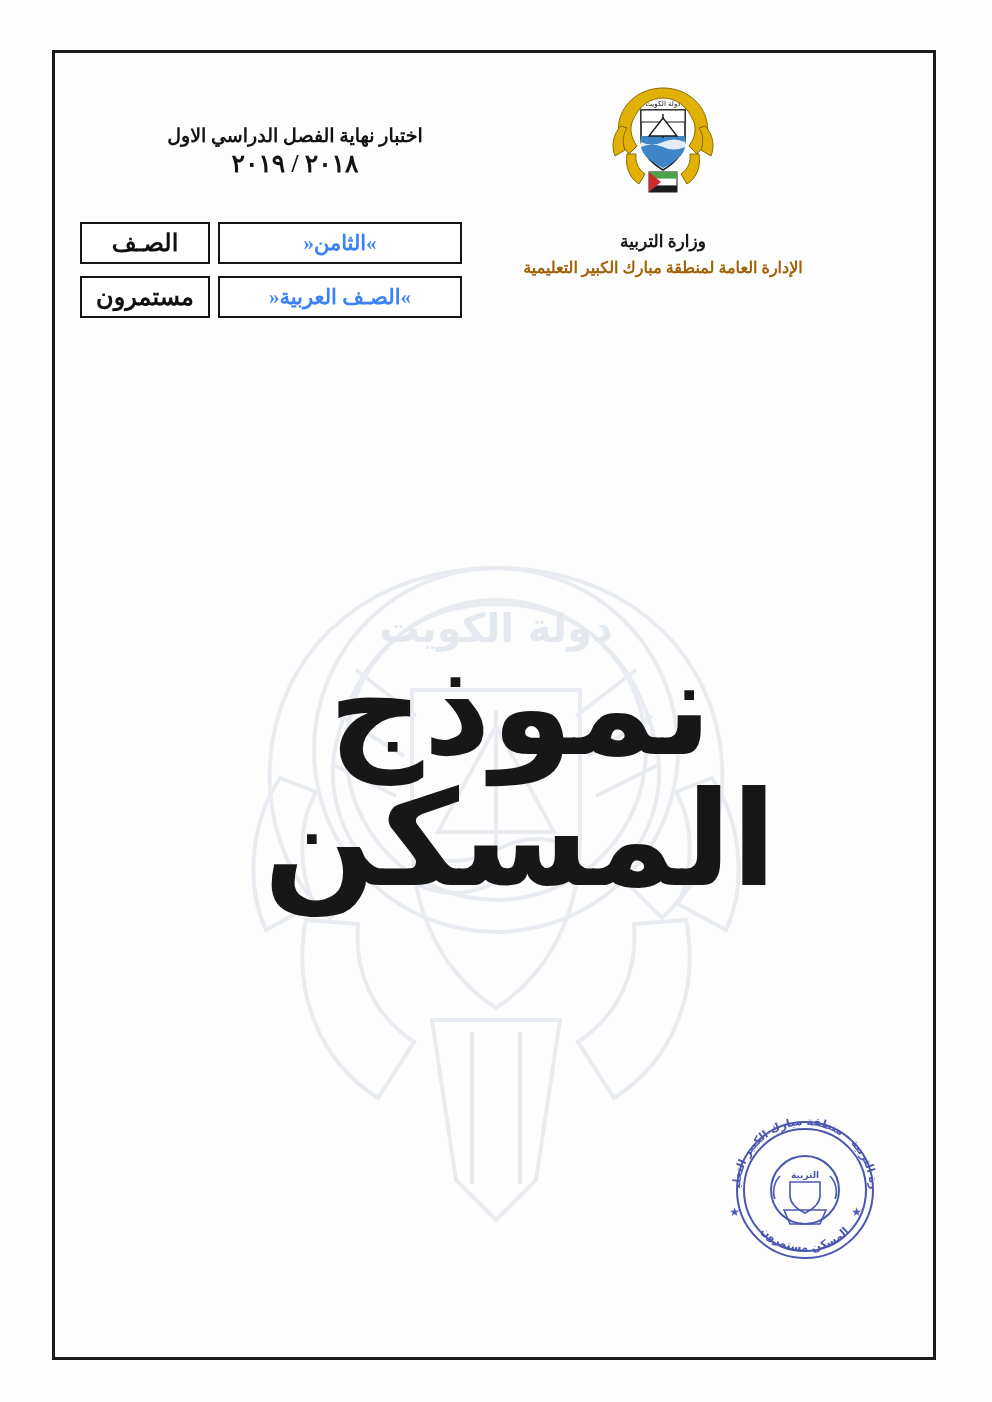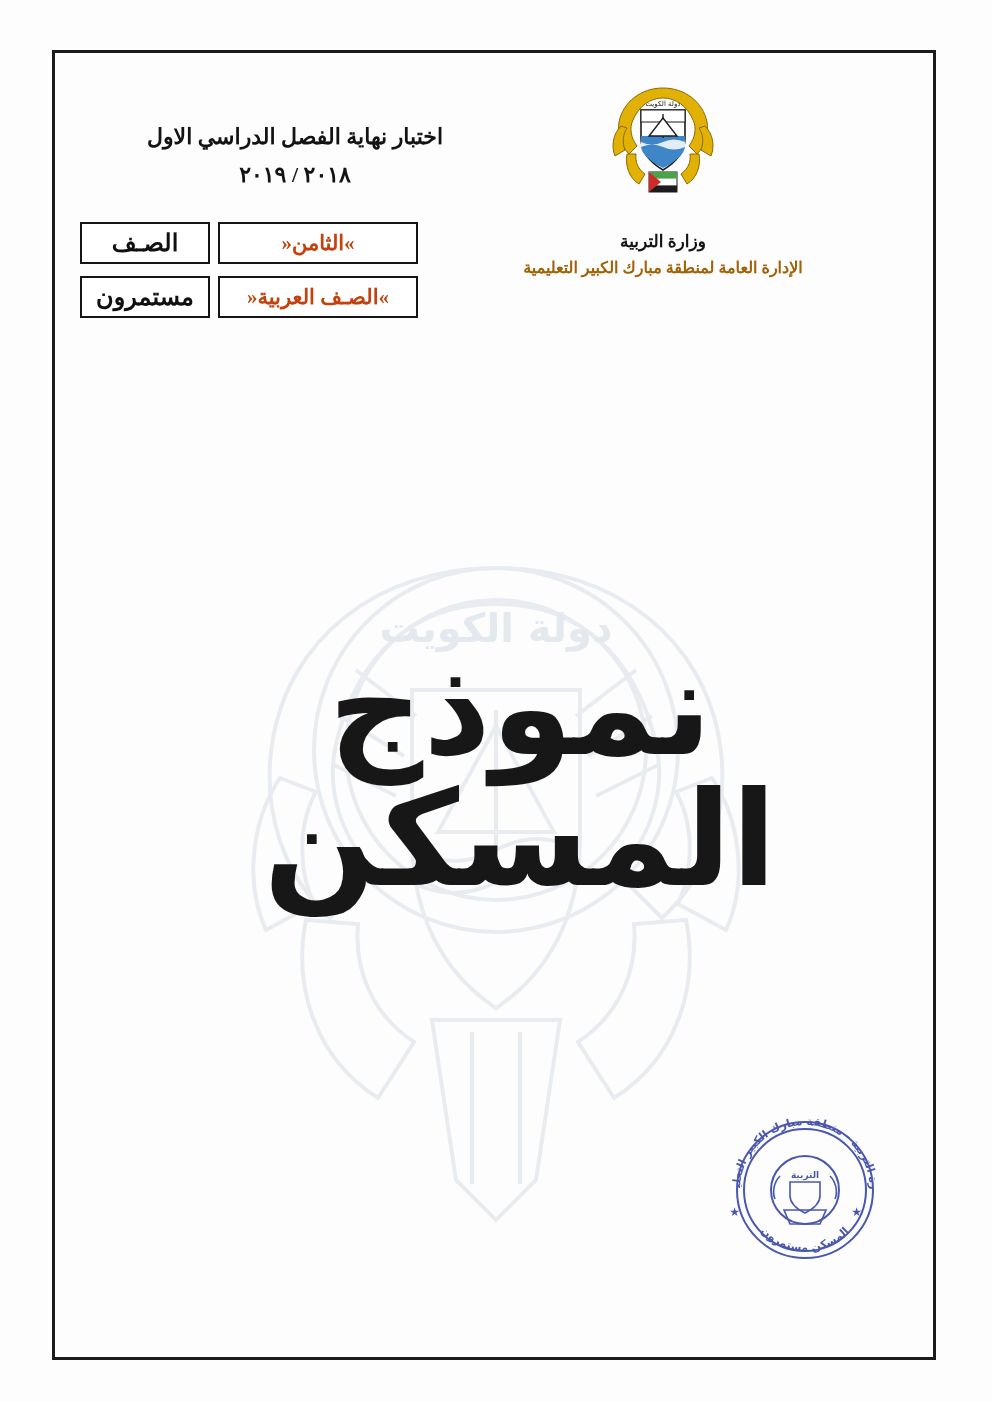--- a/index.html
+++ b/index.html
@@ -74,31 +74,31 @@
 
   
   .exam-title {
     position: absolute;
     left: 20px;
     top: 62px;
     width: 430px;
     text-align: center;
   }
   .exam-title .t1 {
-    font-size: 22px;
+    font-size: 19px;
     font-weight: bold;
     color: #131313;
     letter-spacing: 0.4px;
   }
   .exam-title .t2 {
-    font-size: 22px;
+    font-size: 25px;
     font-weight: bold;
     color: #131313;
     letter-spacing: 3px;
-    margin-top: 12px;
+    margin-top: 2px;
   }
 
   
   .info-table {
     position: absolute;
     left: 20px;
     top: 160px;
     width: 430px;
   }
   .info-row {
@@ -117,25 +117,25 @@
     background: #ffffff;
   }
   .cell-label {
     width: 130px;
     font-size: 24px;
     font-weight: bold;
     letter-spacing: 1px;
     color: #101010;
   }
   .cell-value {
-    width: 200px;
+    width: 244px;
     margin-left: 8px;
     font-size: 21px;
     font-weight: bold;
-    color: #c2410c;
+    color: #3b82f6;
   }
 
   
   .watermark {
     position: absolute;
     left: 236px;
     top: 520px;
     width: 520px;
     height: 730px;
     opacity: 0.30;

